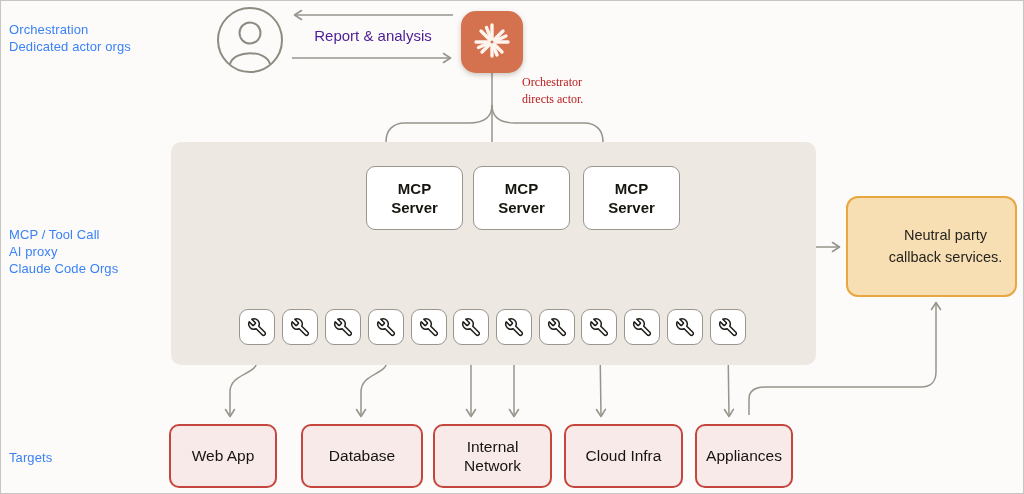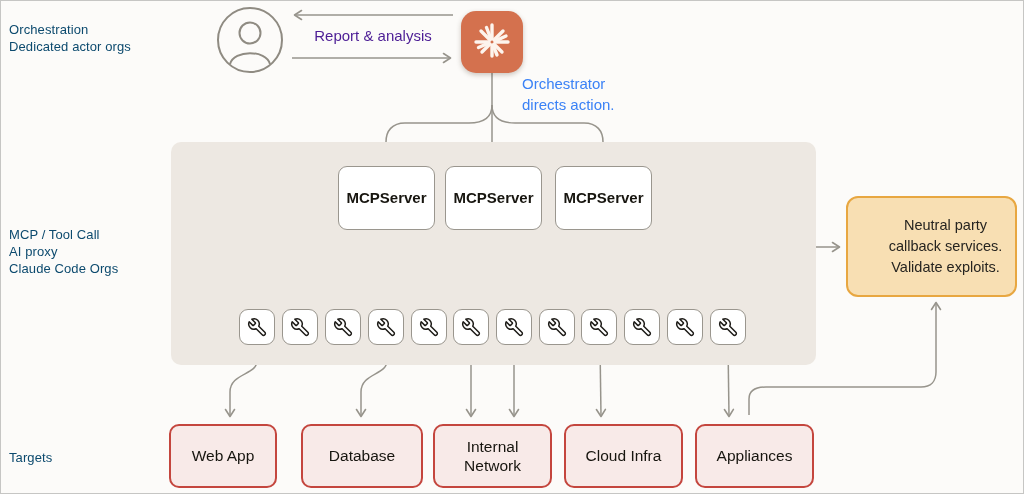--- a/index.html
+++ b/index.html
@@ -2,45 +2,45 @@
 <html><head>
 <meta charset="utf-8">
 <style>
   html,body{margin:0;padding:0;background:#e8e8e8;font-family:"Liberation Sans",sans-serif;}
   .stage{
     position:relative;width:1024px;height:494px;background:#FCFBF9;
     border:1px solid #c6c6c4;box-sizing:border-box;overflow:hidden;
   }
   .abs{position:absolute;}
   svg.connectors{position:absolute;left:0;top:0;width:1024px;height:494px;pointer-events:none;}
-  .side-label{font-size:13px;line-height:1.32;color:#0c4a6e;letter-spacing:.1px;}
+  .side-label{font-size:13px;line-height:1.32;color:#3b82f6;letter-spacing:.1px;}
   .panel{
     position:absolute;left:170px;top:141px;width:645px;height:223px;
     background:#EDE8E2;border-radius:10px;
   }
   .actor{
     position:absolute;left:215px;top:5px;width:68px;height:68px;
   }
   .claude-chip{
     position:absolute;left:460px;top:10px;width:62px;height:62px;border-radius:15px;
     background:#D4714E;box-shadow:0 2px 5px rgba(60,40,20,.25);
     display:flex;align-items:center;justify-content:center;
   }
   .report-label{
     position:absolute;left:292px;top:26px;width:160px;text-align:center;
     font-size:15px;font-weight:500;color:#4c1d95;
   }
   .orch-note{
-    position:absolute;left:521px;top:73px;font-size:15px;line-height:1.38;color:#3b82f6;
+    position:absolute;left:521px;top:73px;font-size:12px;line-height:1.38;color:#b91c1c;font-family:Liberation Serif, serif;
   }
   .mcp-box{
     position:absolute;top:165px;width:95px;height:62px;background:#FFFFFF;
     border:1.5px solid #9A968E;border-radius:9px;
-    display:flex;flex-direction:row;align-items:center;justify-content:center;
-    font-size:15px;font-weight:600;color:#17150F;line-height:1.3;
+    display:flex;flex-direction:column;align-items:center;justify-content:center;
+    font-size:15px;font-weight:600;color:#17150F;line-height:1.3;margin-left:28px;
   }
   .tool{
     position:absolute;top:308px;width:36px;height:36px;background:#FFFFFF;
     border:1.5px solid #9A968E;border-radius:9px;box-sizing:border-box;
     display:flex;align-items:center;justify-content:center;
   }
   .neutral{
     position:absolute;left:845px;top:195px;width:171px;height:101px;box-sizing:border-box;
     background:#F8DFB3;border:2px solid #E8A741;border-radius:12px;
     display:flex;flex-direction:column;align-items:center;justify-content:center;
@@ -122,21 +122,21 @@
         <line x1="20.8" y1="18.6" x2="16.5" y2="7.5"></line>
         <line x1="23.2" y1="25.4" x2="27" y2="35"></line>
         <line x1="25.4" y1="20.9" x2="36" y2="16"></line>
         <line x1="18.6" y1="23.1" x2="8.5" y2="27.5"></line>
       </g>
     </svg>
   </div>
 
   <div class="orch-note">
     <div>Orchestrator</div>
-    <div>directs action.</div>
+    <div>directs actor.</div>
   </div>
 
   <div class="panel"></div>
 
   <div class="mcp-box" style="left:337px;">
     <span>MCP</span>
     <span>Server</span>
   </div>
   <div class="mcp-box" style="left:444px;">
     <span>MCP</span>
@@ -228,22 +228,21 @@
       <svg class="wr" width="21" height="21" viewBox="0 0 24 24">
         <g transform="scale(-1,1) translate(-24,0)">
           <path d="M14.7 6.3a1 1 0 0 0 0 1.4l1.6 1.6a1 1 0 0 0 1.4 0l3.77-3.77a6 6 0 0 1-7.94 7.94l-6.91 6.91a2.12 2.12 0 0 1-3-3l6.91-6.91a6 6 0 0 1 7.94-7.94l-3.76 3.76z" fill="none" stroke="#1d1b17" stroke-width="1.7" stroke-linecap="round" stroke-linejoin="round"></path>
         </g>
       </svg>
     </div>
 
   <div class="neutral">
     <span>Neutral party</span>
     <span>callback services.</span>
-    <span>Validate exploits.</span>
   </div>
 
   <div class="target" style="left:168px;width:108px;">Web App</div>
   <div class="target" style="left:432px;width:119px;">Internal Network</div>
   <div class="target" style="left:300px;width:122px;">Database</div>
   <div class="target" style="left:563px;width:119px;">Cloud Infra</div>
-  <div class="target" style="left:694px;width:119px;">Appliances</div>
+  <div class="target" style="left:694px;width:98px;">Appliances</div>
 
 </div>
 
 </body></html>

